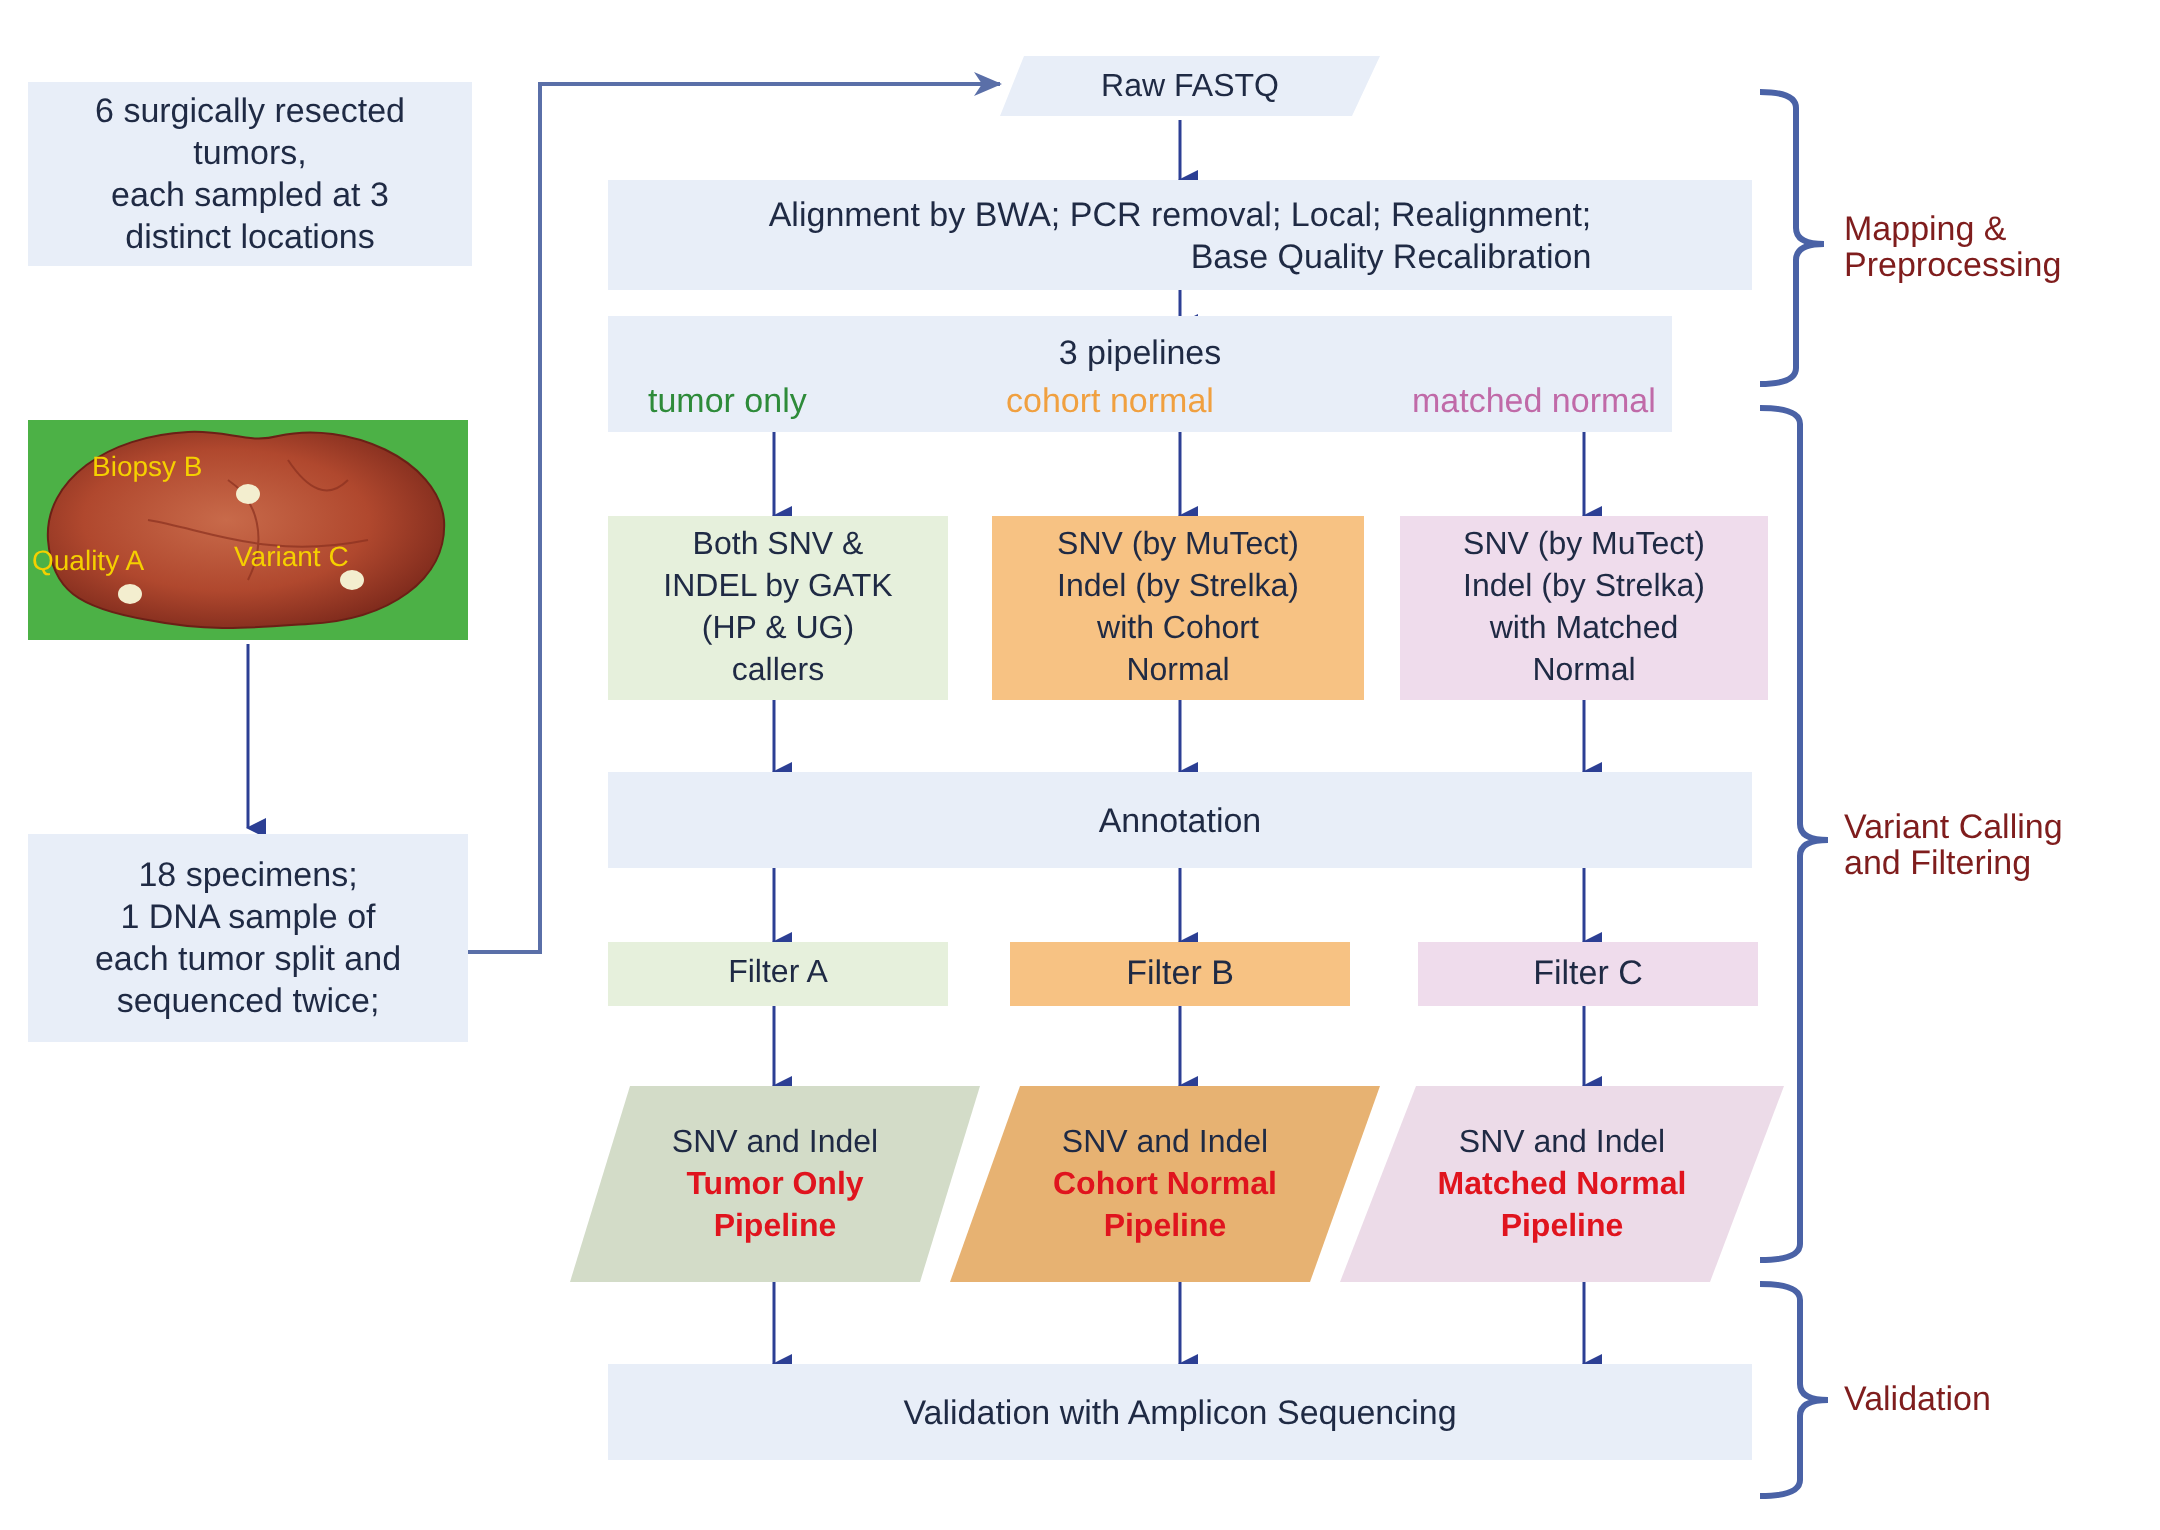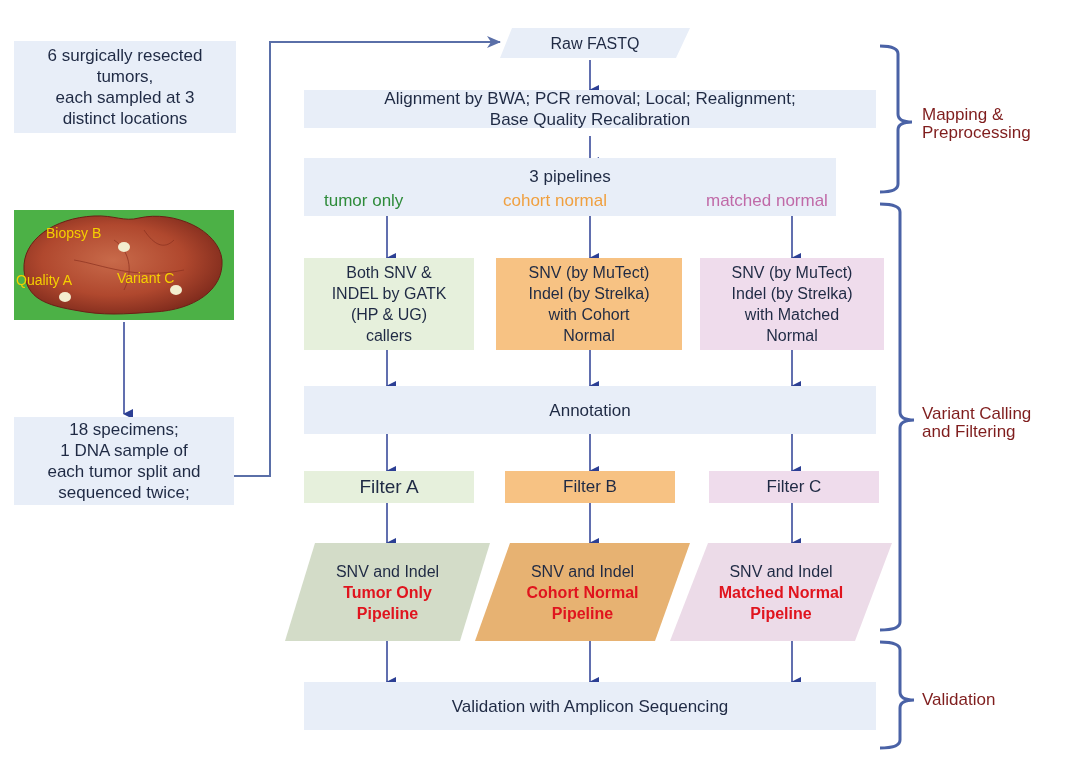--- a/index.html
+++ b/index.html
@@ -87,33 +87,33 @@
     <path d="M100,30 C115,40 120,60 110,80 M60,50 C90,55 120,70 170,60 M130,20 C140,35 150,40 160,30" stroke="#8a3020" stroke-width="1" fill="none" opacity="0.7"></path>
     <ellipse cx="110" cy="37" rx="6" ry="5" fill="#f3eecf"></ellipse>
     <ellipse cx="51" cy="87" rx="6" ry="5" fill="#f3eecf"></ellipse>
     <ellipse cx="162" cy="80" rx="6" ry="5" fill="#f3eecf"></ellipse>
   </svg>
   <span style="position:absolute; left:32px; top:15px; font-size:14px; color:#f5d000;">Biopsy B</span>
   <span style="position:absolute; left:2px; top:62px; font-size:14px; color:#f5d000;">Quality A</span>
   <span style="position:absolute; left:103px; top:60px; font-size:14px; color:#f5d000;">Variant C</span>
 </div>
 
-<div class="box txt" style="left:14px; top:417px; width:220px; height:88px;">18 specimens;
+<div class="box txt" style="left:14px; top:417px; width:220px; height:104px;">18 specimens;
 1 DNA sample of
 each tumor split and
 sequenced twice;</div>
 
 <div class="para" style="left:500px; top:26px; width:190px; height:34px;">
   <svg width="190" height="34">
     <polygon points="12,2 190,2 176,32 0,32" fill="#e8eef8"></polygon>
   </svg>
   <div class="content" style="font-size:16px;">Raw FASTQ</div>
 </div>
 
-<div class="box txt" style="left:304px; top:90px; width:572px; height:38px;">Alignment by BWA; PCR removal; Local; Realignment;
+<div class="box txt" style="left:304px; top:90px; width:572px; height:55px;text-align:right;">Alignment by BWA; PCR removal; Local; Realignment;
 Base Quality Recalibration</div>
 
 <div class="box" style="left:304px; top:158px; width:532px; height:58px; align-items:flex-start;">
   <div class="txt" style="margin-top:8px;">3 pipelines</div>
 </div>
 <span class="pipe-label" style="left:324px; top:191px; color:#2e8b3a;">tumor only</span>
 <span class="pipe-label" style="left:503px; top:191px; color:#f0a040;">cohort normal</span>
 <span class="pipe-label" style="left:706px; top:191px; color:#c06aa8;">matched normal</span>
 
 <div class="box txt" style="left:304px; top:258px; width:170px; height:92px; background:#e6f0dc; font-size:16px;">Both SNV &amp;
@@ -124,21 +124,21 @@
 Indel (by Strelka)
 with Cohort
 Normal</div>
 <div class="box txt" style="left:700px; top:258px; width:184px; height:92px; background:#efdcec; font-size:16px;">SNV (by MuTect)
 Indel (by Strelka)
 with Matched
 Normal</div>
 
 <div class="box txt" style="left:304px; top:386px; width:572px; height:48px;">Annotation</div>
 
-<div class="box" style="left:304px; top:471px; width:170px; height:32px; background:#e6f0dc; font-size:19px;">Filter A</div>
+<div class="box" style="left:304px; top:471px; width:170px; height:32px; background:#e6f0dc; font-size:16px;">Filter A</div>
 <div class="box" style="left:505px; top:471px; width:170px; height:32px; background:#f7c283; font-size:17px;">Filter B</div>
 <div class="box" style="left:709px; top:471px; width:170px; height:32px; background:#efdcec; font-size:17px;">Filter C</div>
 
 <div class="para" style="left:285px; top:543px; width:205px; height:98px;">
   <svg width="205" height="98">
     <polygon points="30,0 205,0 175,98 0,98" fill="#d3dcc8"></polygon>
   </svg>
   <div class="content">
     <span>SNV and Indel</span>
     <span class="red">Tumor Only</span>

